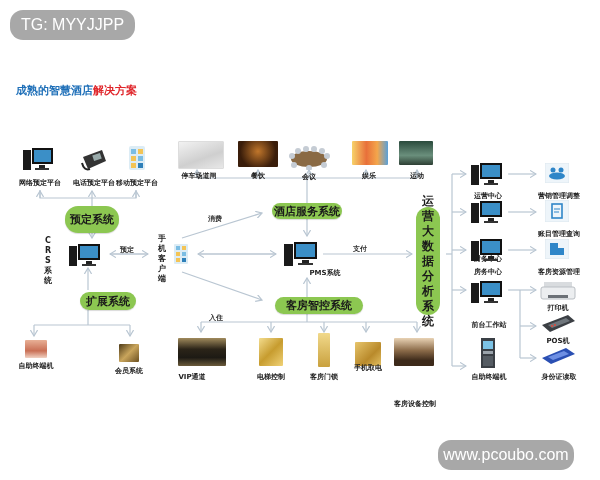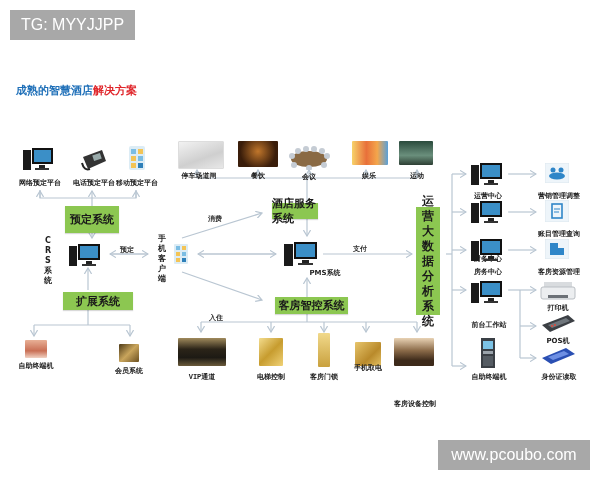--- a/index.html
+++ b/index.html
@@ -1,17 +1,17 @@
 <!DOCTYPE html>
 <html><head>
 <meta charset="utf-8">
 <style>
   html,body{margin:0;padding:0;}
   body{width:600px;height:480px;background:#ffffff;position:relative;overflow:hidden;font-family:"DejaVu Sans",sans-serif;}
-  .abs{position:absolute;}
+  .abs{position:absolute;border-radius:13px;}
   .wm{background:#a8a8a8;color:#ffffff;font-family:"Liberation Sans",sans-serif;font-size:16px;display:flex;align-items:center;justify-content:center;}
   .title{font-weight:bold;font-size:11px;letter-spacing:0px;}
   .title .t1{color:#1e6fb8;}
   .title .t2{color:#e0262b;}
   .gbox{background:#8cc751;color:#1a1a1a;font-weight:bold;font-size:11px;display:flex;align-items:center;justify-content:center;box-shadow:0 1px 1px rgba(0,0,0,0.15);}
   .vbox{background:#8cc751;color:#1a1a1a;font-weight:bold;font-size:12px;display:flex;flex-direction:column;align-items:center;justify-content:center;line-height:15px;}
   .lbl{font-size:7px;font-weight:bold;color:#222;white-space:nowrap;text-align:center;}
   .edge{font-size:7px;font-weight:bold;color:#333;white-space:nowrap;}
   .vtext{font-size:8px;font-weight:bold;color:#222;display:flex;flex-direction:column;align-items:center;line-height:10px;}
   svg.lines{position:absolute;left:0;top:0;}
@@ -145,21 +145,21 @@
       <rect x="1" y="4" width="8" height="20" fill="#1a1a1a"></rect>
       <rect x="10" y="2" width="22" height="16" fill="#111"></rect>
       <rect x="12" y="4" width="18" height="12" fill="#3b8fc7"></rect>
       <rect x="18" y="19" width="6" height="3" fill="#222"></rect>
       <rect x="14" y="22" width="14" height="2" fill="#333"></rect>
     </svg>
 </div>
 
 <div class="abs edge" style="left:120px;top:245px;">预定</div>
 
-<div class="abs gbox" style="left:63px;top:292px;width:70px;height:18px;">扩展系统</div>
+<div class="abs gbox" style="left:80px;top:292px;width:56px;height:18px;">扩展系统</div>
 
 <div class="photo" style="left:25px;top:340px;width:22px;height:18px;background:linear-gradient(180deg,#e8b096,#c96f55 60%,#f1d2c3);"></div>
 <div class="abs lbl" style="left:8px;top:361px;width:56px;">自助终端机</div>
 <div class="photo" style="left:119px;top:344px;width:20px;height:18px;background:linear-gradient(135deg,#4d3a18,#c9a55c 50%,#6b4f20);"></div>
 <div class="abs lbl" style="left:108px;top:366px;width:42px;">会员系统</div>
 
 <div class="abs vtext" style="left:158px;top:234px;">
   <span>手</span>
   <span>机</span>
   <span>客</span>
@@ -204,39 +204,39 @@
     </svg>
 </div>
 <div class="abs lbl" style="left:295px;top:172px;width:28px;">会议</div>
 
 <div class="photo" style="left:352px;top:141px;width:36px;height:24px;background:linear-gradient(90deg,#f7d26a,#e8703a 40%,#f4a64b 70%,#5aa0d8);"></div>
 <div class="abs lbl" style="left:354px;top:171px;width:30px;">娱乐</div>
 
 <div class="photo" style="left:399px;top:141px;width:34px;height:24px;background:linear-gradient(180deg,#2a4a3c,#6a8f7c 60%,#2d3f34);"></div>
 <div class="abs lbl" style="left:402px;top:171px;width:30px;">运动</div>
 
-<div class="abs gbox" style="left:272px;top:203px;width:46px;height:16px;">酒店服务系统</div>
+<div class="abs gbox" style="left:272px;top:203px;width:70px;height:16px;">酒店服务系统</div>
 
 <div class="pc" style="left:283px;top:240px;">
   <svg width="36" height="30">
       <rect x="1" y="4" width="9" height="22" fill="#1a1a1a"></rect>
       <rect x="11" y="2" width="23" height="17" fill="#111"></rect>
       <rect x="13" y="4" width="19" height="13" fill="#3b8fc7"></rect>
       <rect x="19" y="20" width="7" height="3" fill="#222"></rect>
       <rect x="15" y="23" width="15" height="2" fill="#333"></rect>
     </svg>
 </div>
 <div class="abs lbl" style="left:308px;top:268px;width:34px;">PMS系统</div>
 
 <div class="abs edge" style="left:353px;top:244px;">支付</div>
 
-<div class="abs gbox" style="left:275px;top:297px;width:73px;height:17px;text-align:center;">客房智控系统</div>
+<div class="abs gbox" style="left:275px;top:297px;width:88px;height:17px;text-align:center;">客房智控系统</div>
 
 <div class="photo" style="left:178px;top:338px;width:48px;height:28px;background:linear-gradient(180deg,#a08a5c,#2b2418 40%,#1d1a14 70%,#6a5a3a);"></div>
-<div class="abs lbl" style="left:181px;top:372px;width:42px;font-family:Liberation Mono, monospace;">VIP通道</div>
+<div class="abs lbl" style="left:171px;top:372px;width:42px;">VIP通道</div>
 
 <div class="photo" style="left:259px;top:338px;width:24px;height:28px;background:linear-gradient(135deg,#f3dc8d,#c79c2f 50%,#f0d277);"></div>
 <div class="abs lbl" style="left:250px;top:372px;width:42px;">电梯控制</div>
 
 <div class="photo" style="left:318px;top:333px;width:12px;height:34px;background:linear-gradient(180deg,#f1d98b,#c9a13e);"></div>
 <div class="abs lbl" style="left:303px;top:372px;width:42px;">客房门锁</div>
 
 <div class="photo" style="left:355px;top:342px;width:26px;height:24px;background:linear-gradient(135deg,#e7c56c,#b98a2b 60%,#e3c063);"></div>
 <div class="abs lbl" style="left:348px;top:363px;width:40px;text-align:center;">手机取电</div>
 
@@ -359,13 +359,13 @@
 <div class="abs lbl" style="left:542px;top:336px;width:32px;">POS机</div>
 
 <div class="pc" style="left:540px;top:346px;">
   <svg width="36" height="20">
       <path d="M2,12 L26,2 L35,8 L11,18 Z" fill="#2a4fb3"></path>
       <path d="M8,11 L24,5 L29,8 L13,14 Z" fill="#6e8fe3"></path>
     </svg>
 </div>
 <div class="abs lbl" style="left:536px;top:372px;width:46px;">身份证读取</div>
 
-<div class="abs wm" style="left:438px;top:440px;width:152px;height:30px;">www.pcoubo.com</div>
+<div class="abs wm" style="left:438px;top:440px;width:136px;height:30px;">www.pcoubo.com</div>
 
 </body></html>

